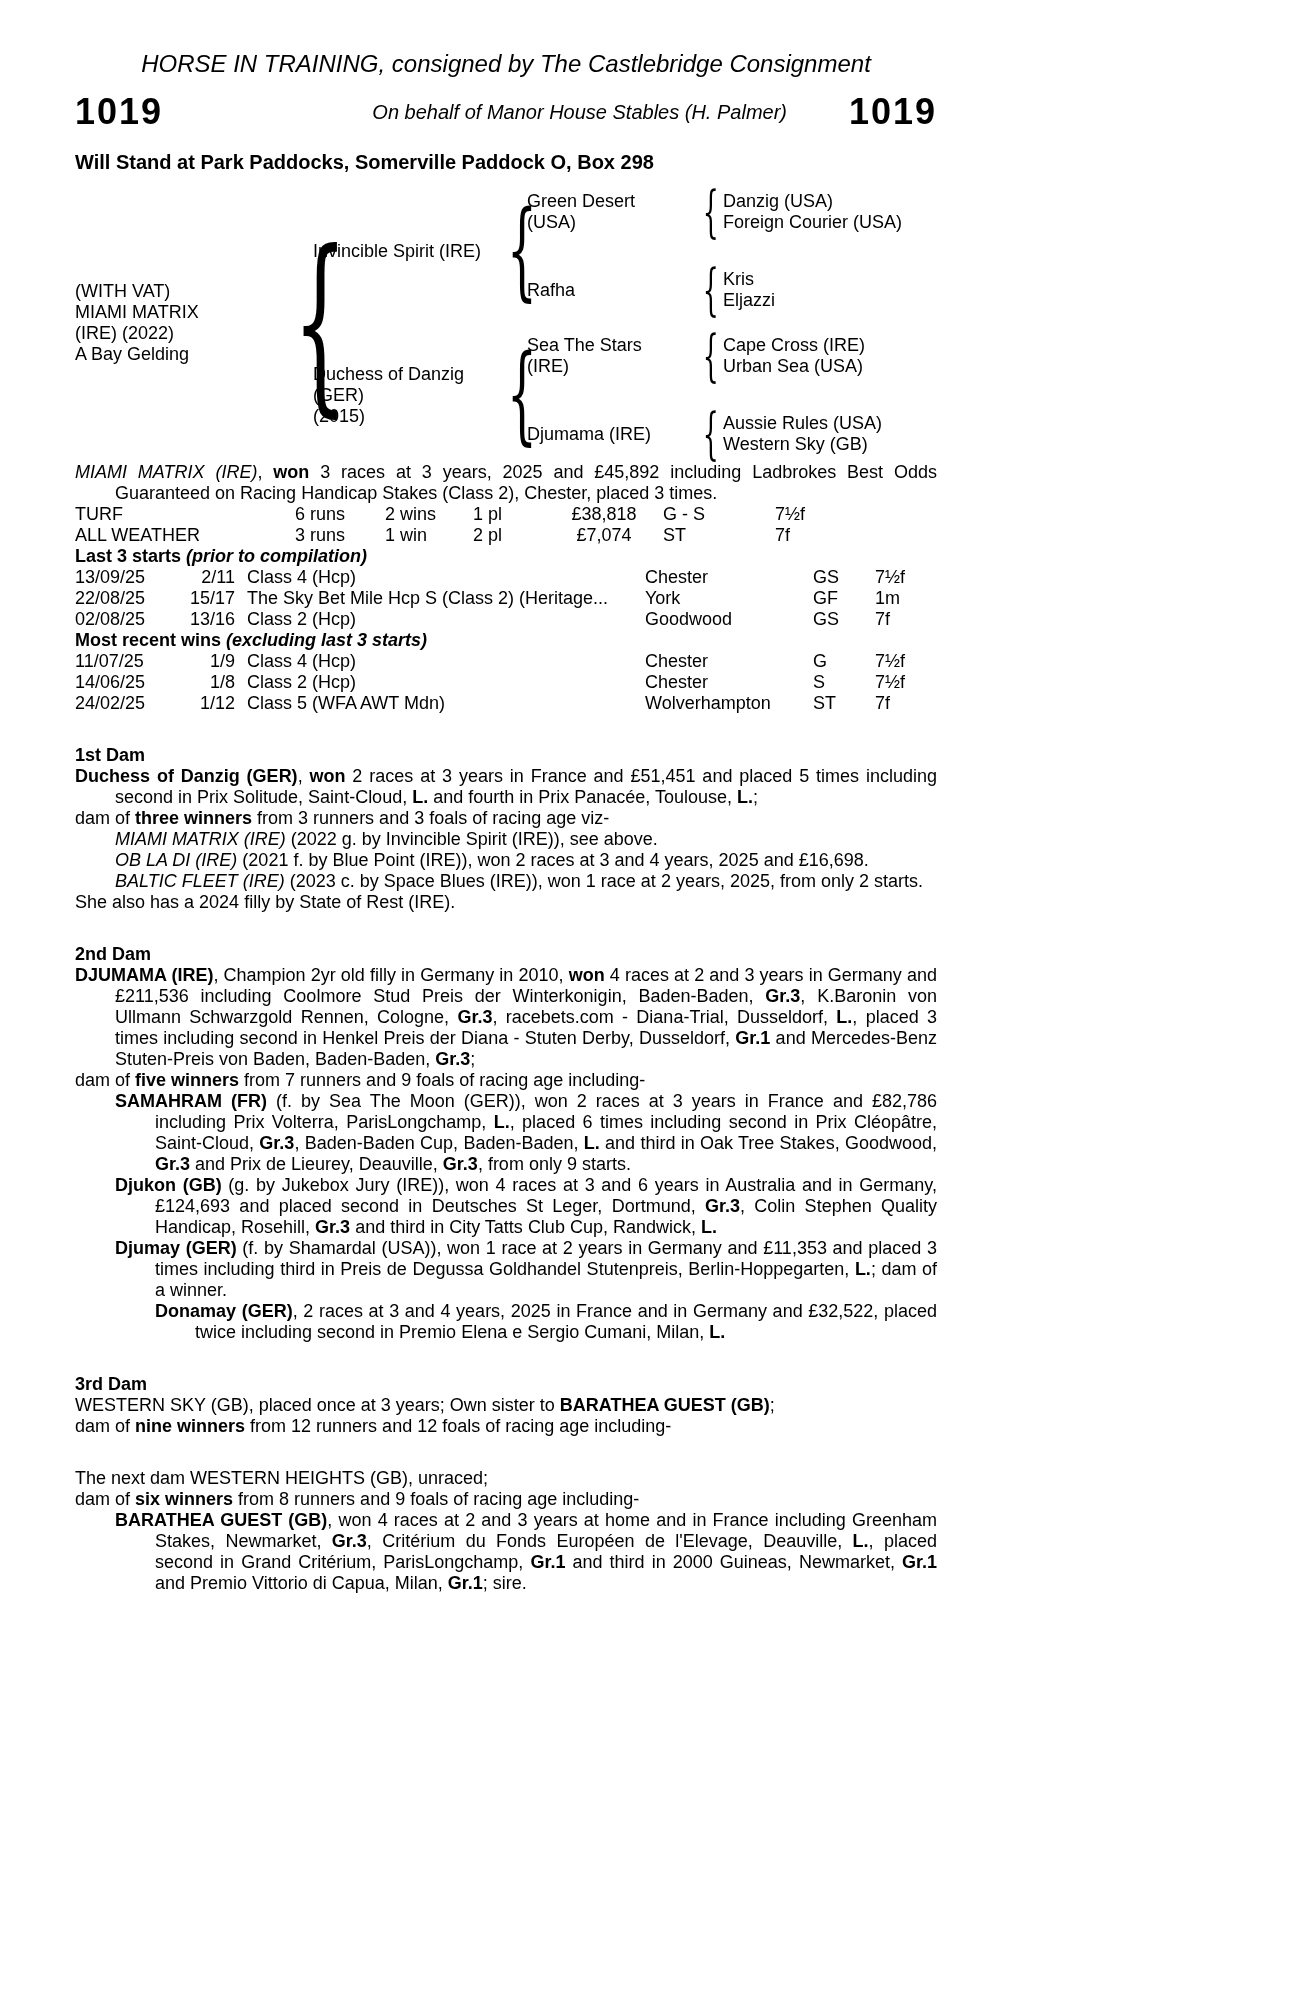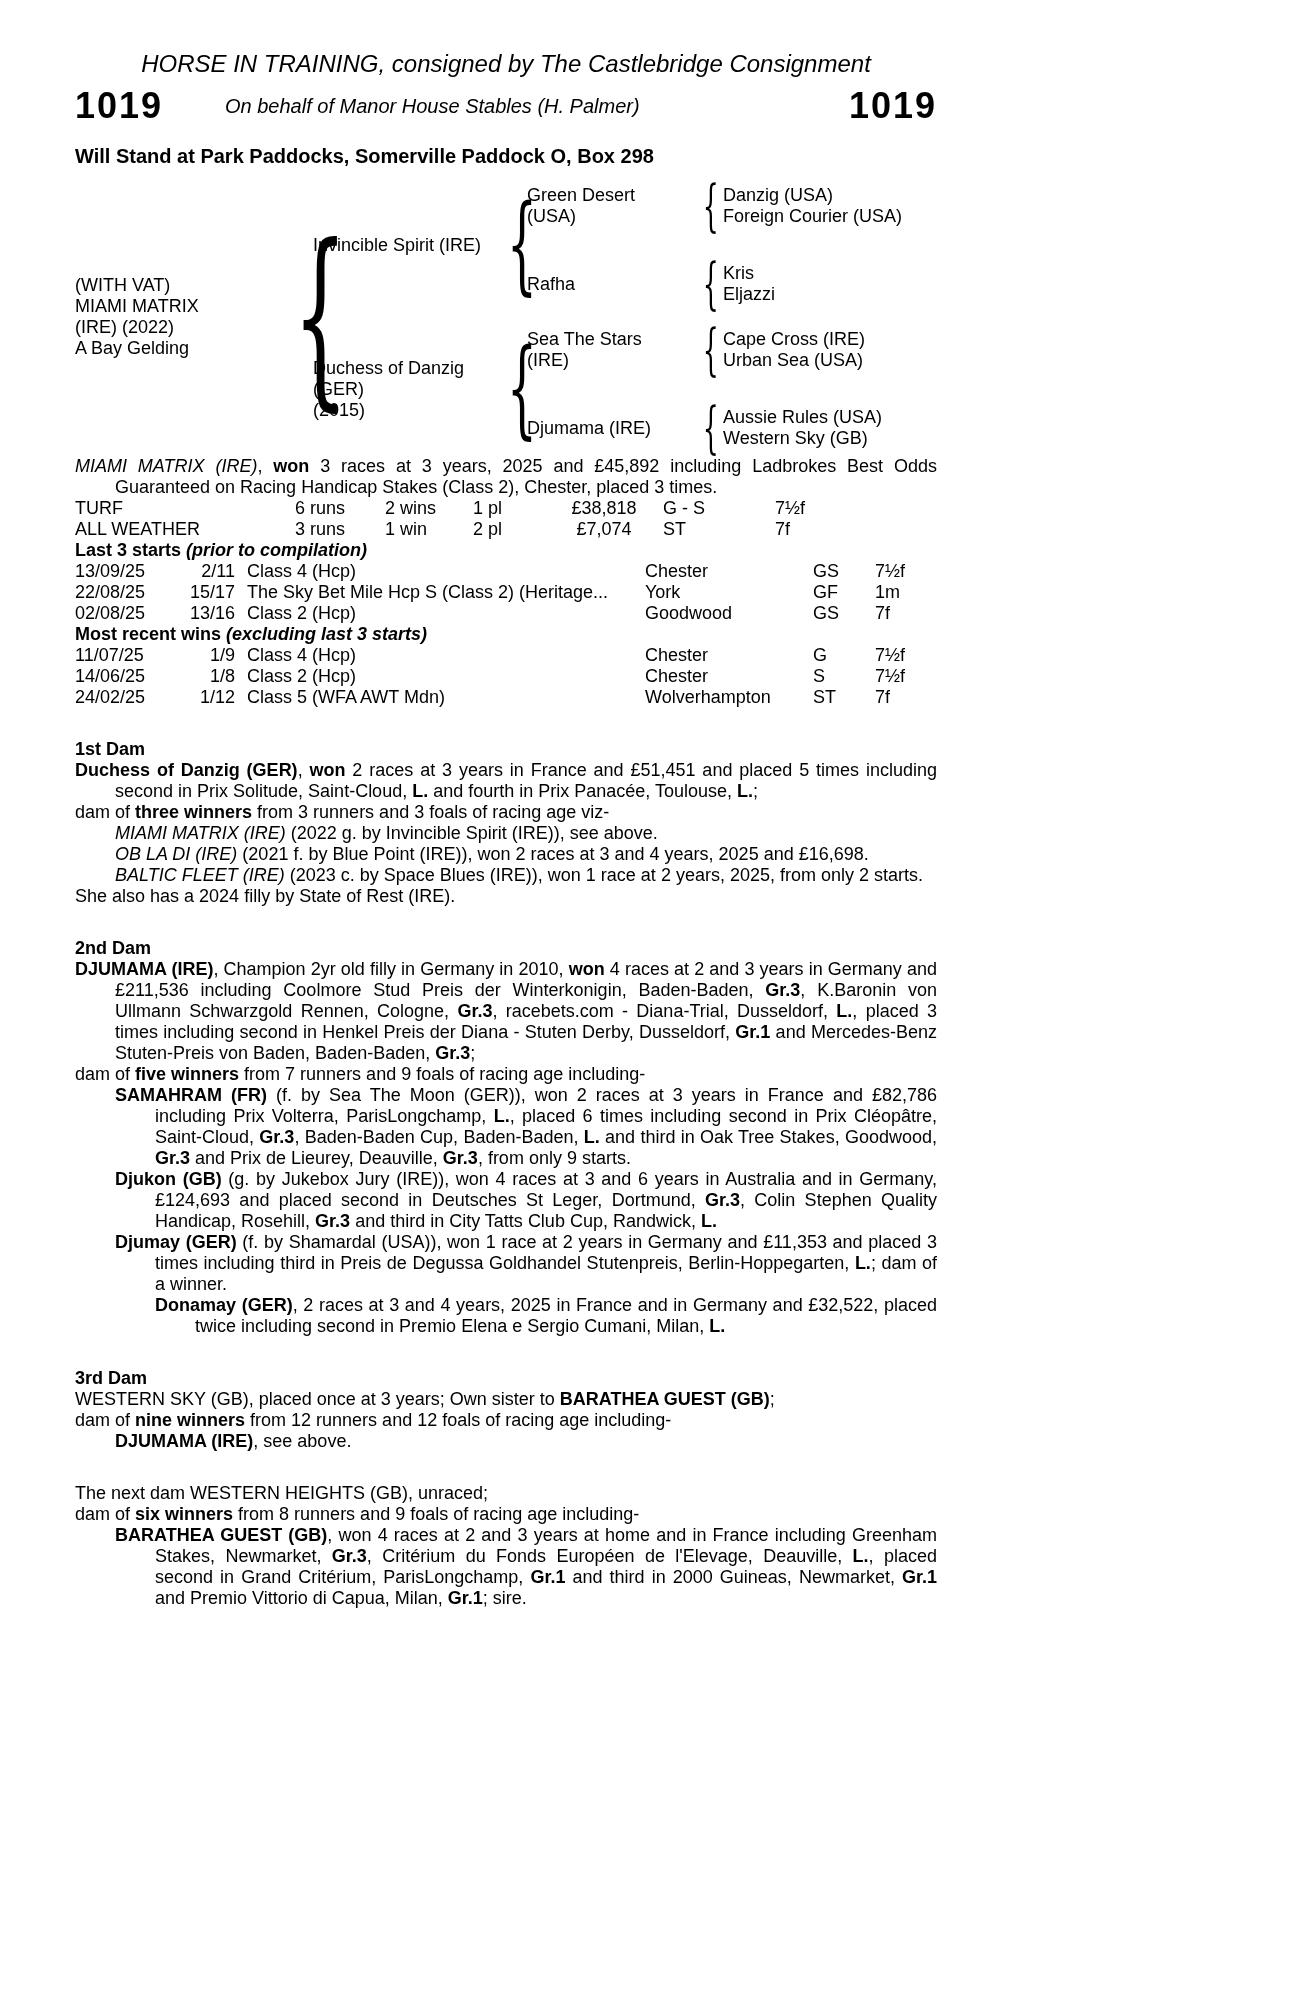--- a/index.html
+++ b/index.html
@@ -6,24 +6,24 @@
   html,body{background:#fff}
   body{width:1315px;min-height:2000px;color:#000;
        font-family:"Liberation Sans","DejaVu Sans",sans-serif;
        font-size:18px;line-height:21px}
   .content{width:862px;margin-left:75px;padding-top:52px}
   .b{font-weight:700}
   .i{font-style:italic}
   .sh{font-weight:700}
   
   .consign{text-align:center;font-style:italic;font-size:24px;line-height:24px}
-  .lot-row{display:flex;align-items:center;margin-top:10px}
+  .lot-row{display:flex;align-items:center;margin-top:16px}
   .lot{font-size:36px;line-height:40px;font-weight:700;width:150px;letter-spacing:2px}
   .lot.right{text-align:right}
-  .behalf{flex:1;text-align:left;font-style:italic;font-size:20px}
+  .behalf{flex:1;text-align:right;font-style:italic;font-size:20px}
   .stand{font-weight:700;font-size:20px;line-height:24px;margin-top:18px}
   
   .pedigree{display:flex;align-items:center;margin-top:10px;line-height:21px}
   .ped-left{width:212px}
   .pname{font-weight:400}
   .brace{font-family:"DejaVu Serif",serif;flex:0 0 28px;width:28px;text-align:center;
          transform:scaleX(.45);transform-origin:center;line-height:1;font-weight:400}
   .brace::before{content:"{"}
   .brace.s{font-size:56px}
   .brace.m{font-size:106px}
@@ -215,21 +215,20 @@
     <p class="hang1 j"><span class="b">SAMAHRAM (FR)</span><span> (f. by Sea The Moon (GER)), won 2 races at 3 years in France and £82,786 including Prix Volterra, ParisLongchamp, </span><span class="b">L.</span><span>, placed 6 times including second in Prix Cléopâtre, Saint-Cloud, </span><span class="b">Gr.3</span><span>, Baden-Baden Cup, Baden-Baden, </span><span class="b">L.</span><span> and third in Oak Tree Stakes, Goodwood, </span><span class="b">Gr.3</span><span> and Prix de Lieurey, Deauville, </span><span class="b">Gr.3</span><span>, from only 9 starts.</span></p>
     <p class="hang1 j"><span class="b">Djukon (GB)</span><span> (g. by Jukebox Jury (IRE)), won 4 races at 3 and 6 years in Australia and in Germany, £124,693 and placed second in Deutsches St Leger, Dortmund, </span><span class="b">Gr.3</span><span>, Colin Stephen Quality Handicap, Rosehill, </span><span class="b">Gr.3</span><span> and third in City Tatts Club Cup, Randwick, </span><span class="b">L.</span></p>
     <p class="hang1 j"><span class="b">Djumay (GER)</span><span> (f. by Shamardal (USA)), won 1 race at 2 years in Germany and £11,353 and placed 3 times including third in Preis de Degussa Goldhandel Stutenpreis, Berlin-Hoppegarten, </span><span class="b">L.</span><span>; dam of a winner.</span></p>
     <p class="hang2 j"><span class="b">Donamay (GER)</span><span>, 2 races at 3 and 4 years, 2025 in France and in Germany and £32,522, placed twice including second in Premio Elena e Sergio Cumani, Milan, </span><span class="b">L.</span></p>
   </section>
 
   <section class="dam">
     <p class="sh">3rd Dam</p>
     <p class="hang0"><span>WESTERN SKY (GB), placed once at 3 years; Own sister to </span><span class="b">BARATHEA GUEST (GB)</span><span>;</span></p>
     <p><span>dam of </span><span class="b">nine winners</span><span> from 12 runners and 12 foals of racing age including-</span></p>
-    <p class="hang1"><span class="b">DJUMAMA (IRE)</span><span>, see above.</span></p>
   </section>
 
   <section class="dam">
     <p>The next dam WESTERN HEIGHTS (GB), unraced;</p>
     <p><span>dam of </span><span class="b">six winners</span><span> from 8 runners and 9 foals of racing age including-</span></p>
     <p class="hang1 j"><span class="b">BARATHEA GUEST (GB)</span><span>, won 4 races at 2 and 3 years at home and in France including Greenham Stakes, Newmarket, </span><span class="b">Gr.3</span><span>, Critérium du Fonds Européen de l'Elevage, Deauville, </span><span class="b">L.</span><span>, placed second in Grand Critérium, ParisLongchamp, </span><span class="b">Gr.1</span><span> and third in 2000 Guineas, Newmarket, </span><span class="b">Gr.1</span><span> and Premio Vittorio di Capua, Milan, </span><span class="b">Gr.1</span><span>; sire.</span></p>
   </section>
 
 </div>
 

